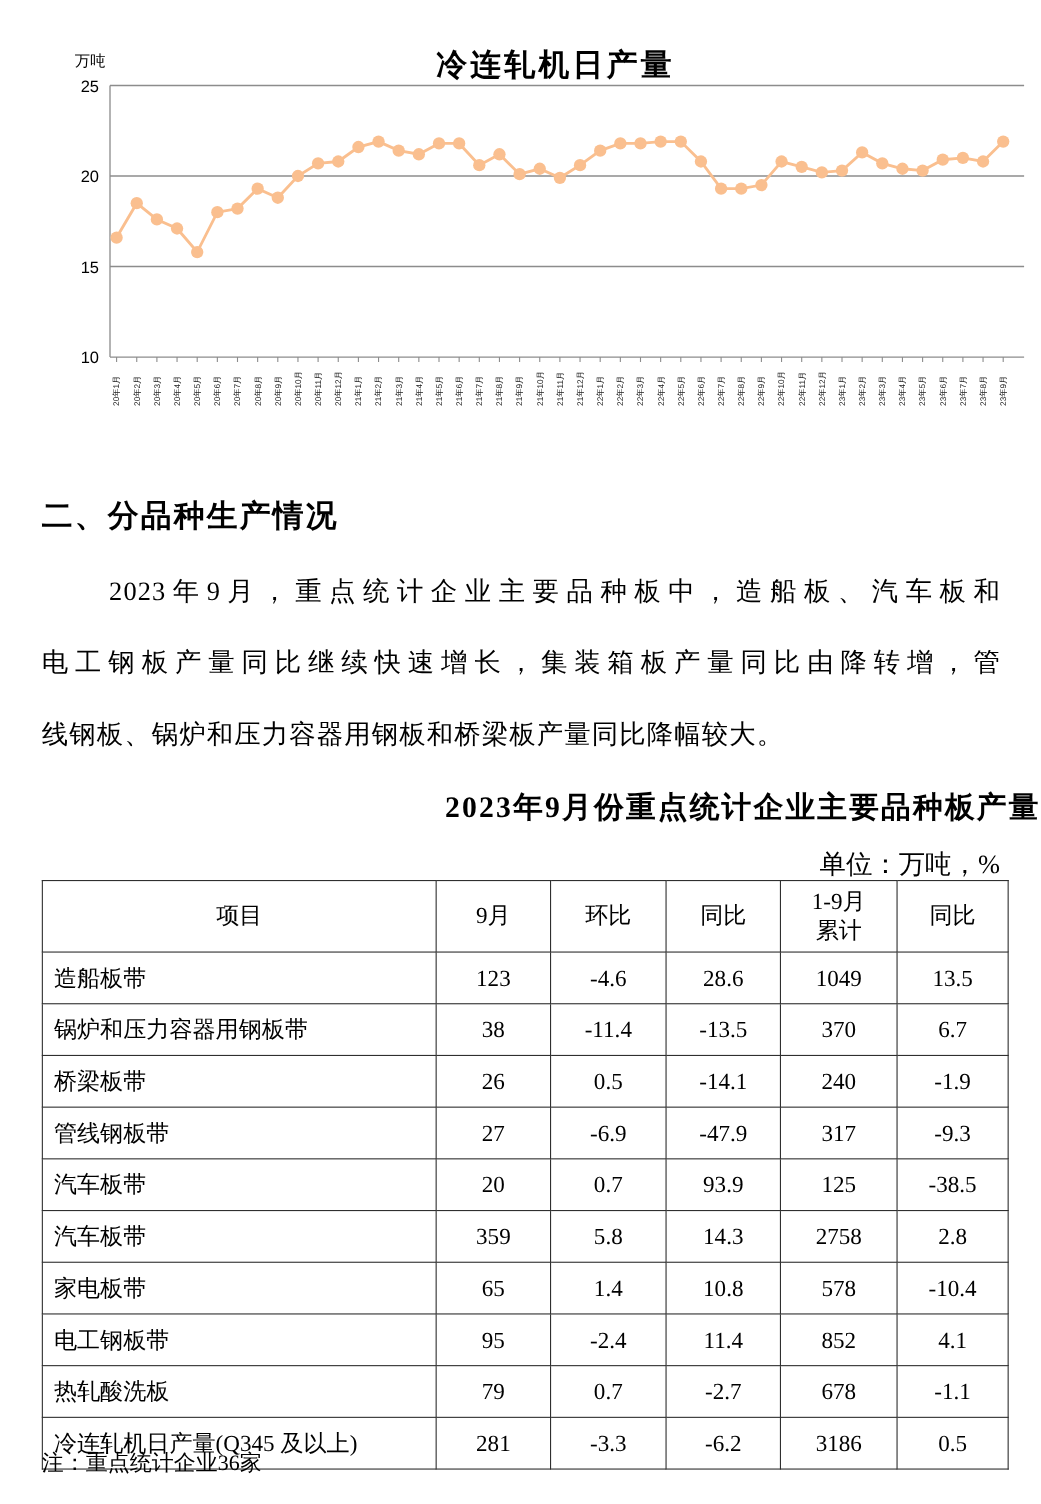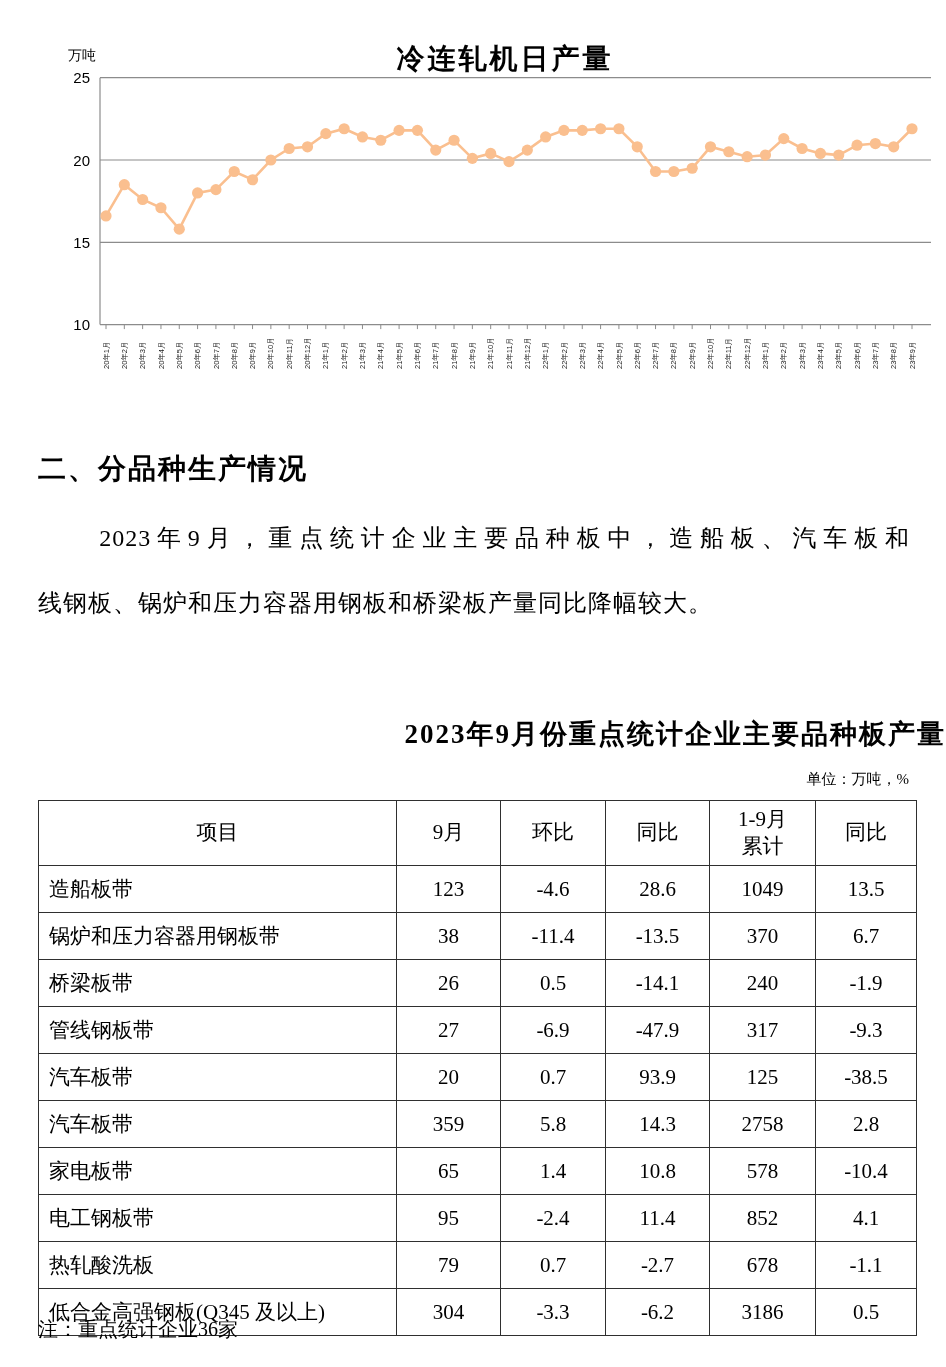--- a/index.html
+++ b/index.html
@@ -14,21 +14,21 @@
   .xtick{font-family:"Liberation Sans","DejaVu Sans",sans-serif;font-size:7.5px;fill:#222;}
 
   
   .section-heading{position:absolute;top:450px;left:38px;font-size:28px;font-weight:bold;letter-spacing:2px;}
   .para{position:absolute;top:506px;left:38px;width:872px;font-size:24px;line-height:65px;}
   .para-line{text-align:justify;text-align-last:justify;letter-spacing:1px;}
   .para-line.indent{text-indent:2.55em;}
   .para-line.last{text-align-last:left;}
 
   .table-title{position:absolute;top:716px;left:0;width:946px;text-align:right;font-size:27px;font-weight:bold;letter-spacing:2px;}
-  .unit-note{position:absolute;top:770px;left:38px;width:871px;text-align:right;font-size:15px;}
+  .unit-note{position:absolute;top:770px;left:38px;width:871px;text-align:right;font-size:24px;}
 
   
   table.prod{position:absolute;top:800px;left:38px;width:878px;border-collapse:collapse;table-layout:fixed;padding-left:32px;}
   table.prod th,table.prod td{border:1.5px solid #2f2f2f;font-weight:normal;font-size:21px;overflow:hidden;}
   table.prod th{height:62px;text-align:center;white-space:pre-line;line-height:1.3;}
   table.prod td{height:44px;}
   td.c-item{text-align:left;padding-left:10px;}
   td.c-num{text-align:center;}
 
   .footnote{position:absolute;top:1316px;left:38px;font-size:20px;}
@@ -196,20 +196,21 @@
         <circle cx="875.3636363636364" cy="143.54" r="5.6" fill="#FABF8F"></circle>
         <circle cx="893.6818181818181" cy="146.832" r="5.6" fill="#FABF8F"></circle>
         <circle cx="912" cy="128.72600000000003" r="5.6" fill="#FABF8F"></circle>
       </g>
     </svg>
 
   <div class="section-heading">二、分品种生产情况</div>
 
   <div class="para">
       <div class="para-line indent">2023年9月，重点统计企业主要品种板中，造船板、汽车板和</div>
+      <div class="para-line">电工钢板产量同比继续快速增长，集装箱板产量同比由降转增，管</div>
       <div class="para-line last">线钢板、锅炉和压力容器用钢板和桥梁板产量同比降幅较大。</div>
     </div>
 
   <div class="table-title">2023年9月份重点统计企业主要品种板产量</div>
 
   <div class="unit-note">单位：万吨，%</div>
 
   <table class="prod">
     <colgroup>
       <col style="width:358px">
@@ -297,22 +298,22 @@
         </tr>
         <tr>
           <td class="c-item">热轧酸洗板</td>
           <td class="c-num">79</td>
           <td class="c-num">0.7</td>
           <td class="c-num">-2.7</td>
           <td class="c-num">678</td>
           <td class="c-num">-1.1</td>
         </tr>
         <tr>
-          <td class="c-item">低合金高强钢板(Q345 及以上)</td>
-          <td class="c-num">304</td>
+          <td class="c-item">冷连轧机日产量(Q345 及以上)</td>
+          <td class="c-num">281</td>
           <td class="c-num">-3.3</td>
           <td class="c-num">-6.2</td>
           <td class="c-num">3186</td>
           <td class="c-num">0.5</td>
         </tr>
       </tbody>
   </table>
 
   <div class="footnote">注：重点统计企业36家</div>
 

